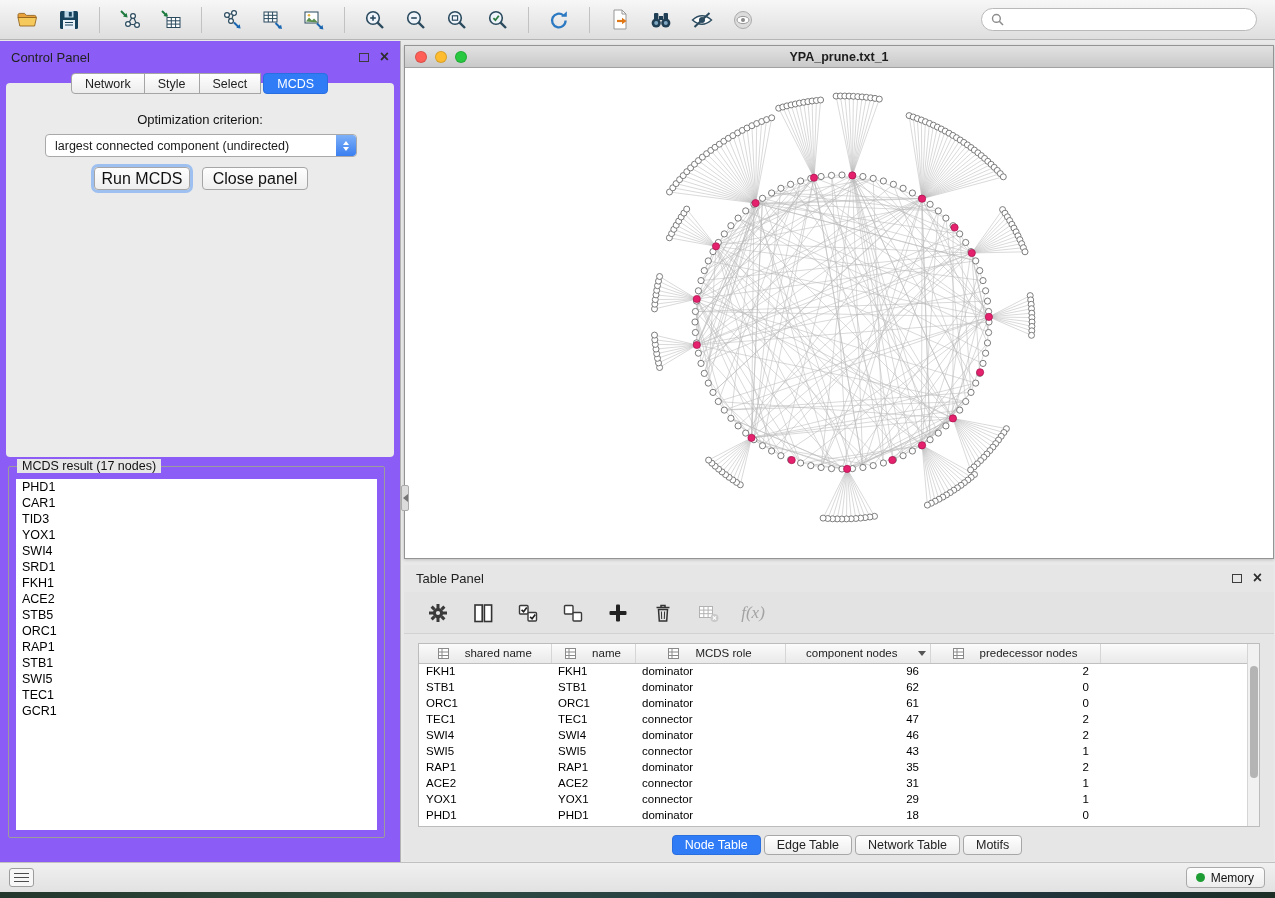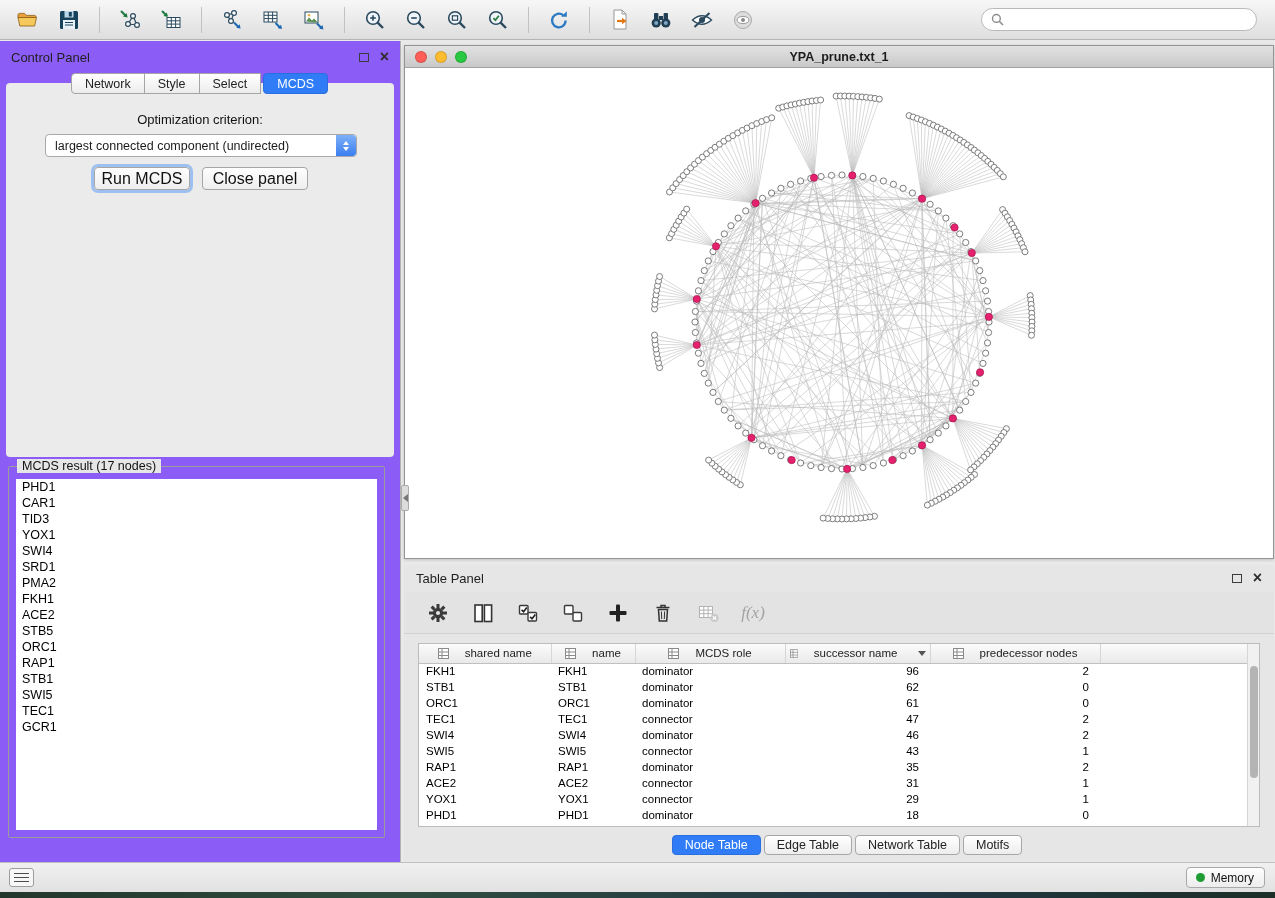--- a/index.html
+++ b/index.html
@@ -272,21 +272,20 @@
     <div class="cp-btn" id="closepanel-btn">Close panel</div>
     <div id="result-group">
       <div id="result-legend">MCDS result (17 nodes)</div>
       <div id="result-list">
           <div class="mcds-item">PHD1</div>
           <div class="mcds-item">CAR1</div>
           <div class="mcds-item">TID3</div>
           <div class="mcds-item">YOX1</div>
           <div class="mcds-item">SWI4</div>
           <div class="mcds-item">SRD1</div>
-          <div class="mcds-item">PMA2</div>
           <div class="mcds-item">FKH1</div>
           <div class="mcds-item">ACE2</div>
           <div class="mcds-item">STB5</div>
           <div class="mcds-item">ORC1</div>
           <div class="mcds-item">RAP1</div>
           <div class="mcds-item">STB1</div>
           <div class="mcds-item">SWI5</div>
           <div class="mcds-item">TEC1</div>
           <div class="mcds-item">GCR1</div>
         </div>
@@ -1104,21 +1103,21 @@
                 </span>
               </th>
             <th>
                 <span class="th-inner">
                   <svg width="11" height="11" viewBox="0 0 11 11">
                     <rect x=".5" y=".5" width="10" height="10" fill="#fff" stroke="#8a8a8a"></rect>
                     <line x1=".5" y1="4" x2="10.5" y2="4" stroke="#8a8a8a"></line>
                     <line x1=".5" y1="7.5" x2="10.5" y2="7.5" stroke="#8a8a8a"></line>
                     <line x1="4" y1=".5" x2="4" y2="10.5" stroke="#8a8a8a"></line>
                   </svg>
-                  <span>successor name</span>
+                  <span>component nodes</span>
                   <span class="sort-arrow"></span>
                 </span>
               </th>
             <th>
                 <span class="th-inner">
                   <svg width="11" height="11" viewBox="0 0 11 11">
                     <rect x=".5" y=".5" width="10" height="10" fill="#fff" stroke="#8a8a8a"></rect>
                     <line x1=".5" y1="4" x2="10.5" y2="4" stroke="#8a8a8a"></line>
                     <line x1=".5" y1="7.5" x2="10.5" y2="7.5" stroke="#8a8a8a"></line>
                     <line x1="4" y1=".5" x2="4" y2="10.5" stroke="#8a8a8a"></line>

